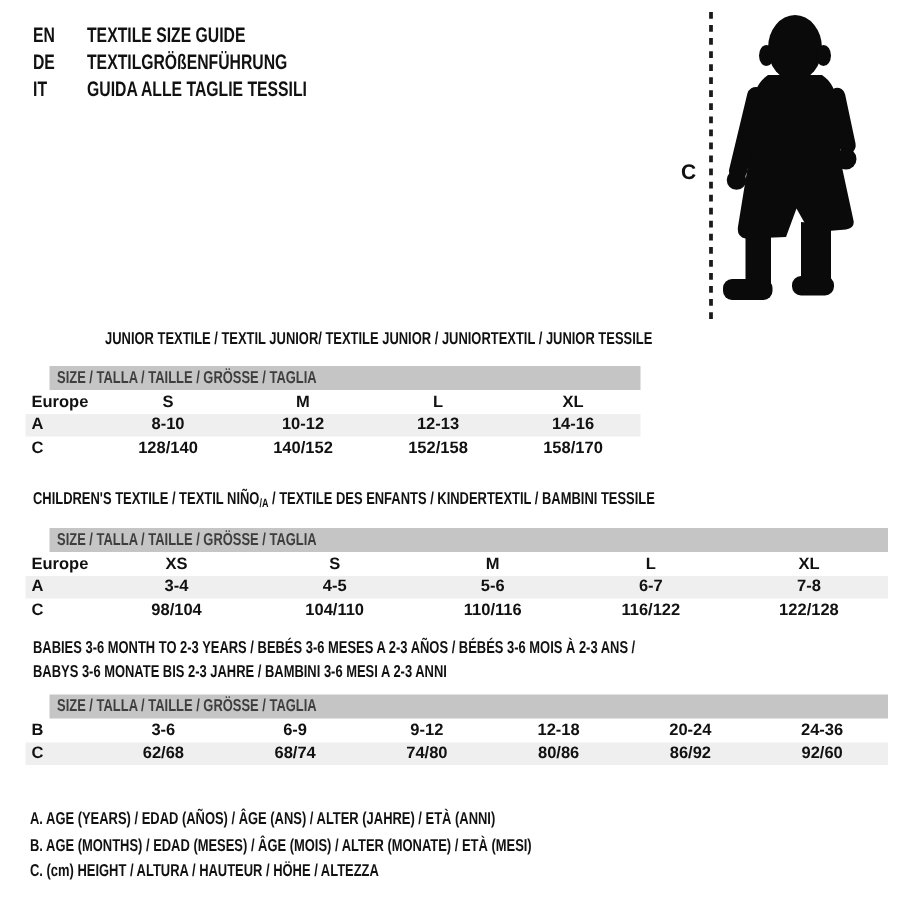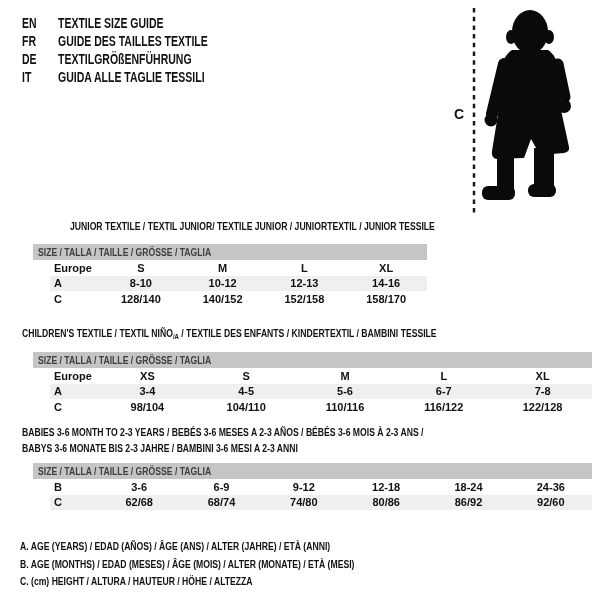--- a/index.html
+++ b/index.html
@@ -24,21 +24,21 @@
   .sub-a { font-size:8px; vertical-align:-2px; }
 
   
   .sizetable { position:absolute; left:17px; }
   .size-bar {
     height:16px; line-height:16px; background:var(--bar-bg,#c5c5c5);
     color:var(--bar-text,#3e3e3e); font-weight:bold; font-size:11.5px; padding-left:5px;
     box-sizing:border-box;
     margin-left:16px;
   }
-  .trow { display:grid; height:15.5px; align-items:center; font-weight:bold; font-size:11px;margin-left:33px; }
+  .trow { display:grid; height:15.5px; align-items:center; font-weight:bold; font-size:11px; }
   .t1 { width:410px; }
   .t1 .trow { grid-template-columns:50px repeat(4,1fr); }
   .t2 { width:575px; }
   .t2 .trow { grid-template-columns:48px repeat(5,1fr); }
   .t3 { width:575px; }
   .t3 .trow { grid-template-columns:48px repeat(6,1fr); }
   .lbl { text-align:left; padding-left:4px; }
   .val { text-align:center; }
   .stripe { background:var(--stripe-bg,#efefef); }
 
@@ -48,24 +48,20 @@
 </style>
 </head>
 <body>
 
 <div class="canvas">
 
   <div class="lang-block">
     <div class="lang-row">
       <span class="lang-code"><span class="cnd">EN</span></span>
       <span class="cnd">TEXTILE SIZE GUIDE</span>
-    </div>
-    <div class="lang-row">
-      <span class="lang-code"><span class="cnd">FR</span></span>
-      <span class="cnd">GUIDE DES TAILLES TEXTILE</span>
     </div>
     <div class="lang-row">
       <span class="lang-code"><span class="cnd">DE</span></span>
       <span class="cnd">TEXTILGRÖßENFÜHRUNG</span>
     </div>
     <div class="lang-row">
       <span class="lang-code"><span class="cnd">IT</span></span>
       <span class="cnd">GUIDA ALLE TAGLIE TESSILI</span>
     </div>
   </div>
@@ -165,21 +161,21 @@
   <div class="sizetable t3" style="top:463px;">
     <div class="size-bar">
       <span class="cnd">SIZE / TALLA / TAILLE / GRÖSSE / TAGLIA</span>
     </div>
     <div class="trow">
       <div class="lbl">B</div>
       <div class="val">3-6</div>
       <div class="val">6-9</div>
       <div class="val">9-12</div>
       <div class="val">12-18</div>
-      <div class="val">18-24</div>
+      <div class="val">20-24</div>
       <div class="val">24-36</div>
     </div>
     <div class="trow stripe">
       <div class="lbl">C</div>
       <div class="val">62/68</div>
       <div class="val">68/74</div>
       <div class="val">74/80</div>
       <div class="val">80/86</div>
       <div class="val">86/92</div>
       <div class="val">92/60</div>

